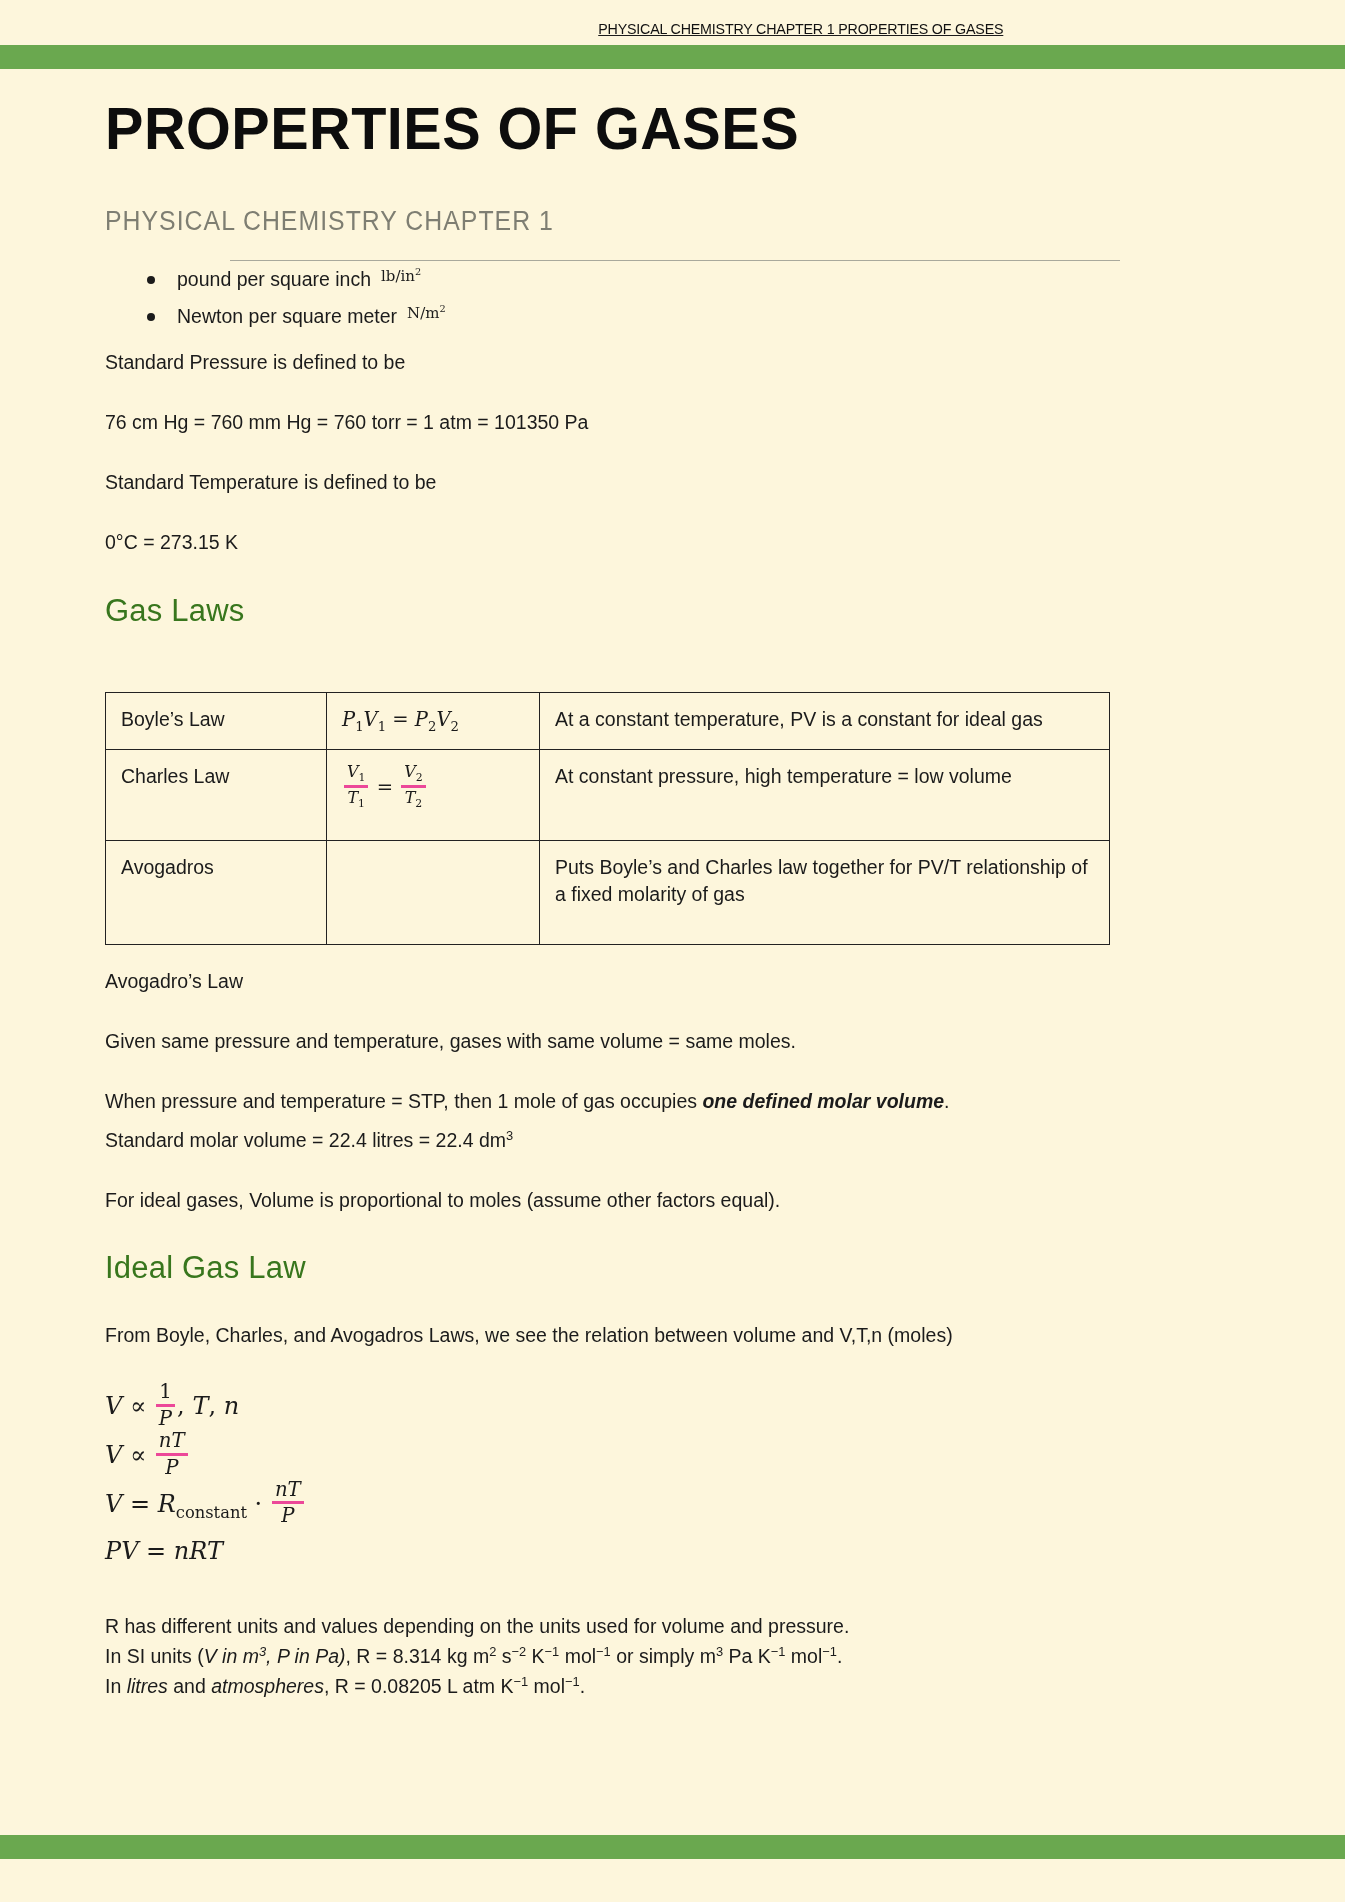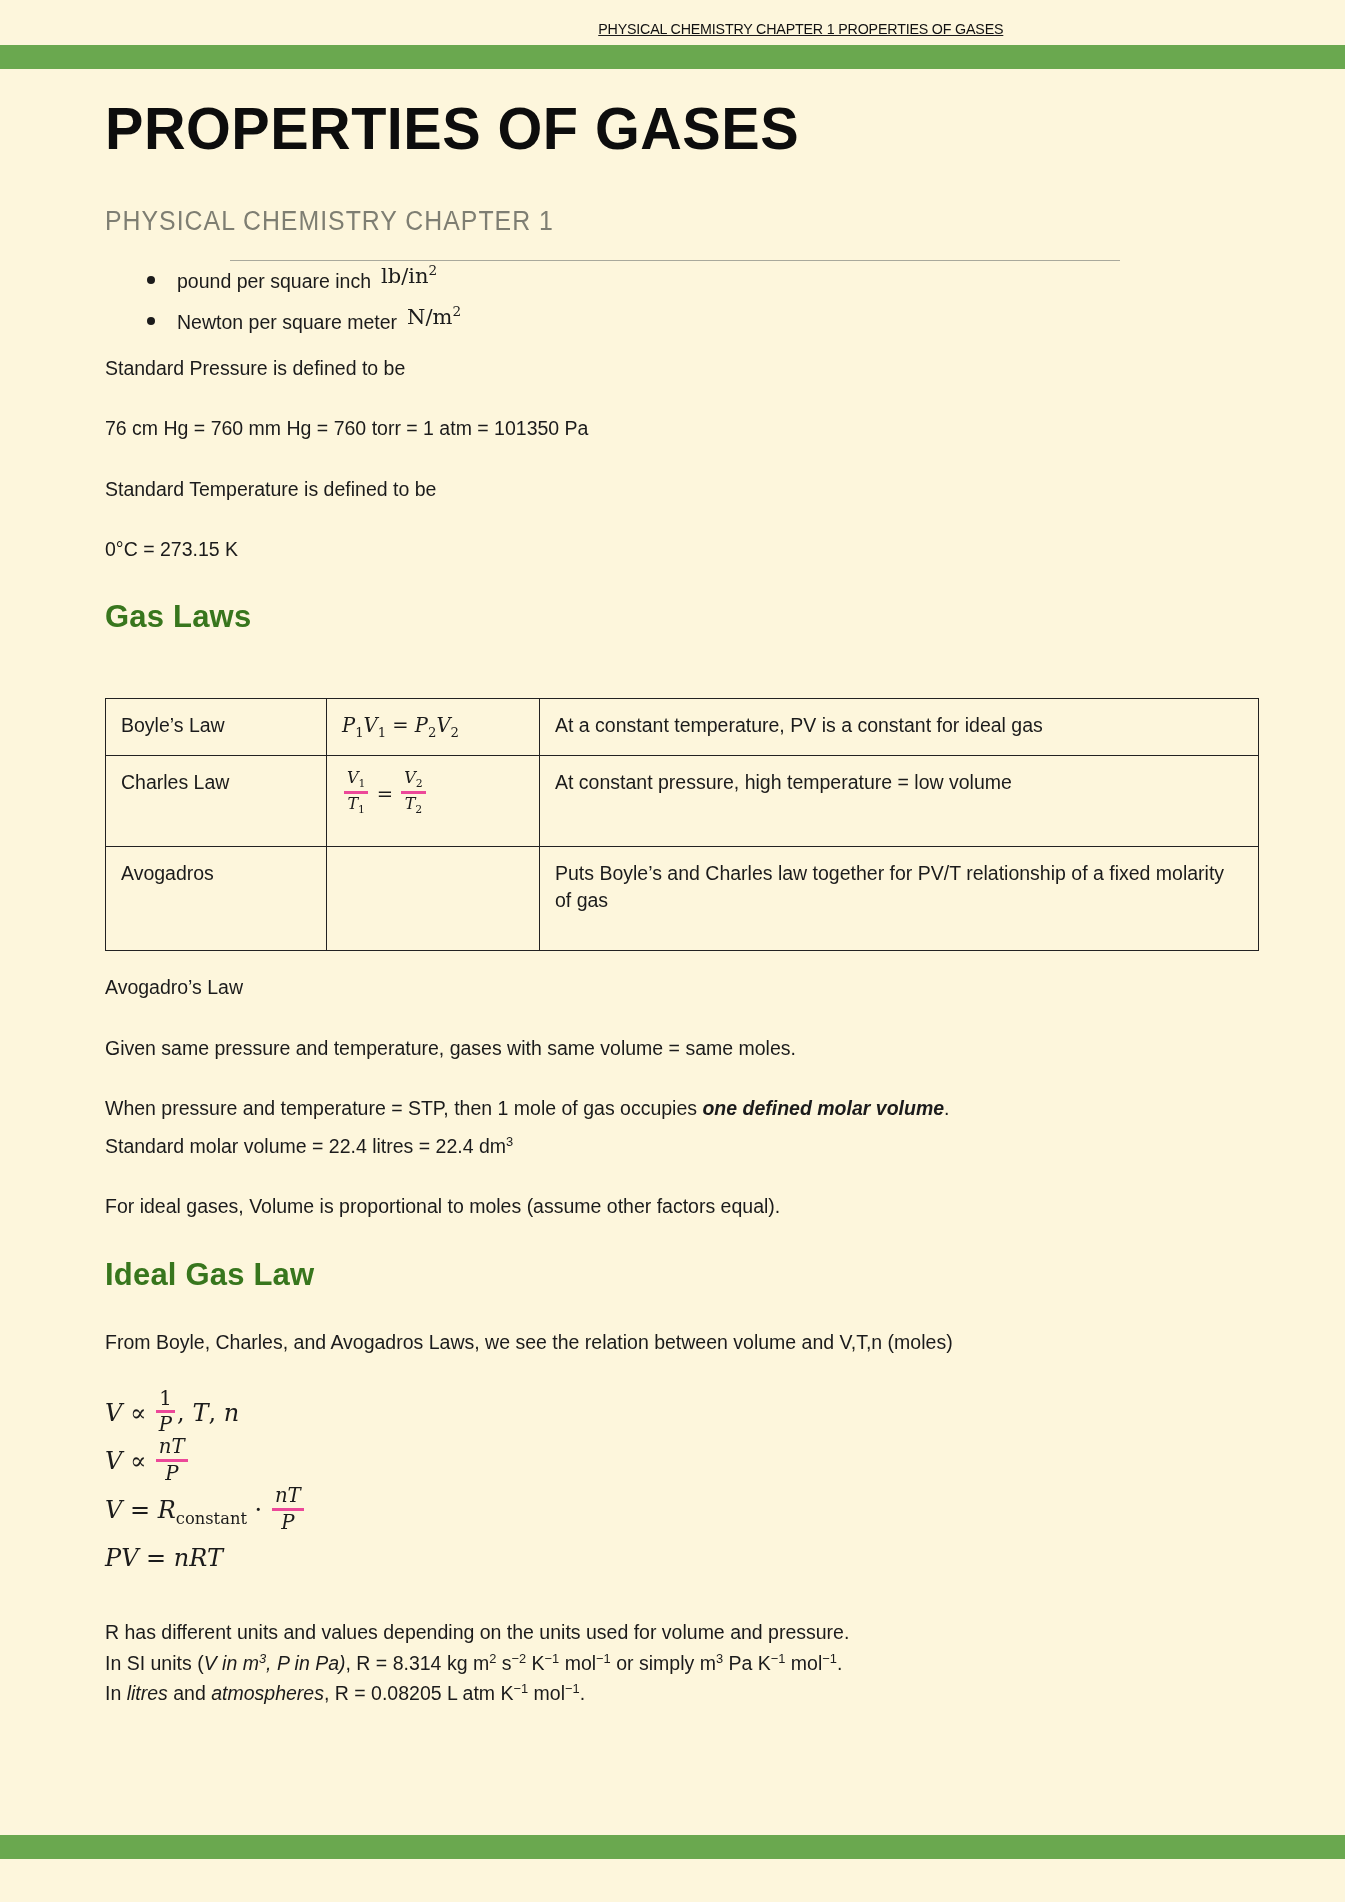--- a/index.html
+++ b/index.html
@@ -131,21 +131,21 @@
     white-space: nowrap;
   }
   .math .up { font-style: normal; }
   .math sup, .math sub {
     font-size: 0.68em;
     font-style: normal;
   }
   .inline-unit {
     font-family: "DejaVu Serif", "Liberation Serif", serif;
     font-style: normal;
-    font-size: 21px;
+    font-size: 15px;
     margin-left: 10px;
     position: relative;
     top: -5px;
   }
   .inline-unit sup { font-size: 0.65em; }
 
   .frac {
     display: inline-block;
     vertical-align: -0.55em;
     text-align: center;
@@ -160,32 +160,32 @@
   }
   .frac .den {
     display: block;
     padding: 1px 3px 0 3px;
     line-height: 1.1;
   }
 
   
   .section-heading {
     font-family: "Liberation Sans", sans-serif;
-    font-weight: 700;
+    font-weight: 400;
     font-size: 31px;
     color: #38761d;
     margin: 30px 0 30px 0;
     letter-spacing: 0.2px;
   }
   .heading-gap-lg { margin-bottom: 58px; }
 
   
   .laws-table {
     border-collapse: collapse;
-    width: 1154px;
+    width: 1005px;
     margin: 0 0 22px 0;
     table-layout: fixed;
   }
   .laws-table td {
     border: 1.5px solid #222222;
     padding: 13px 15px;
     font-size: 19.5px;
     vertical-align: top;
     line-height: 1.38;
   }

